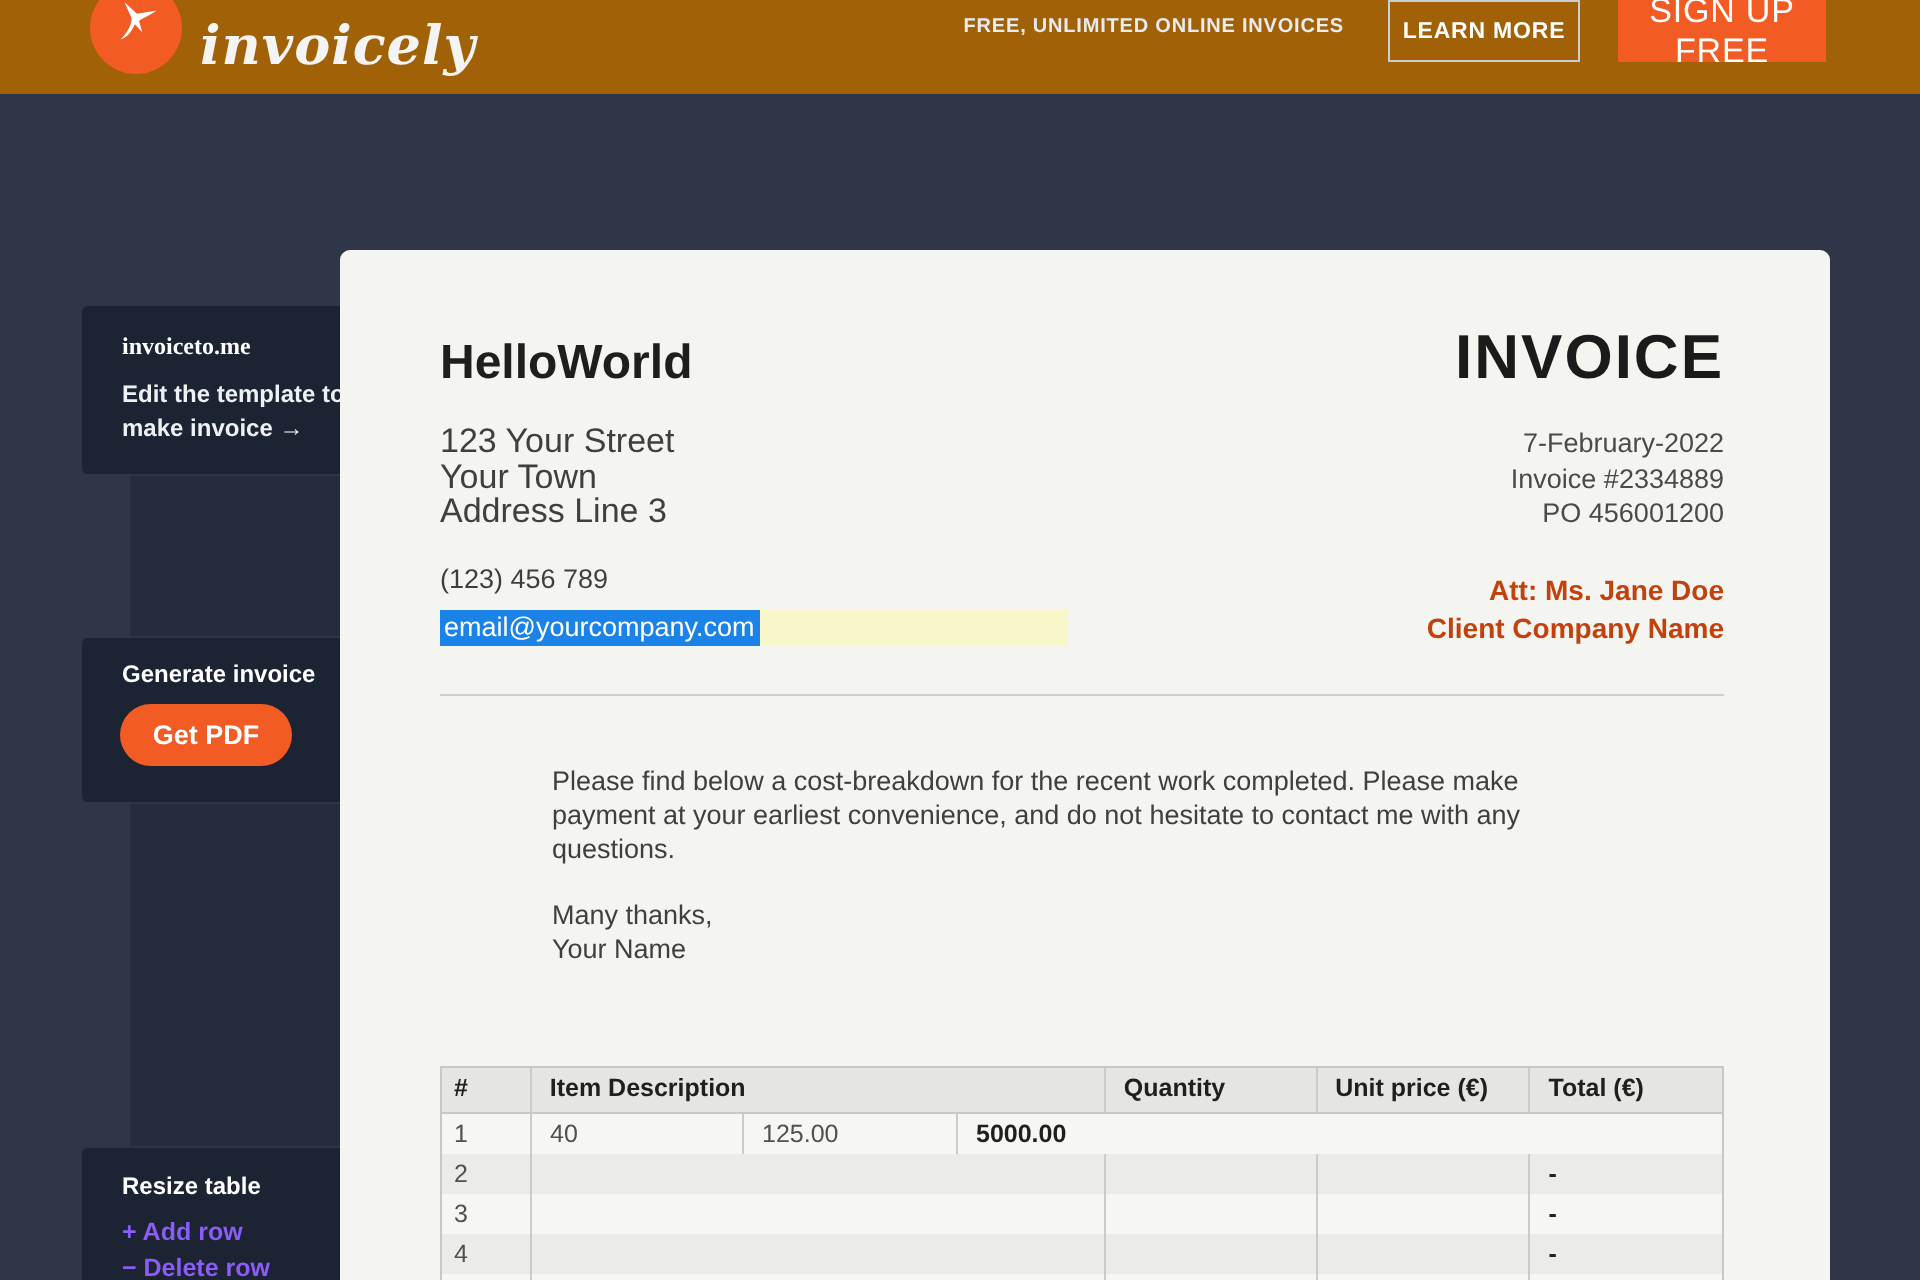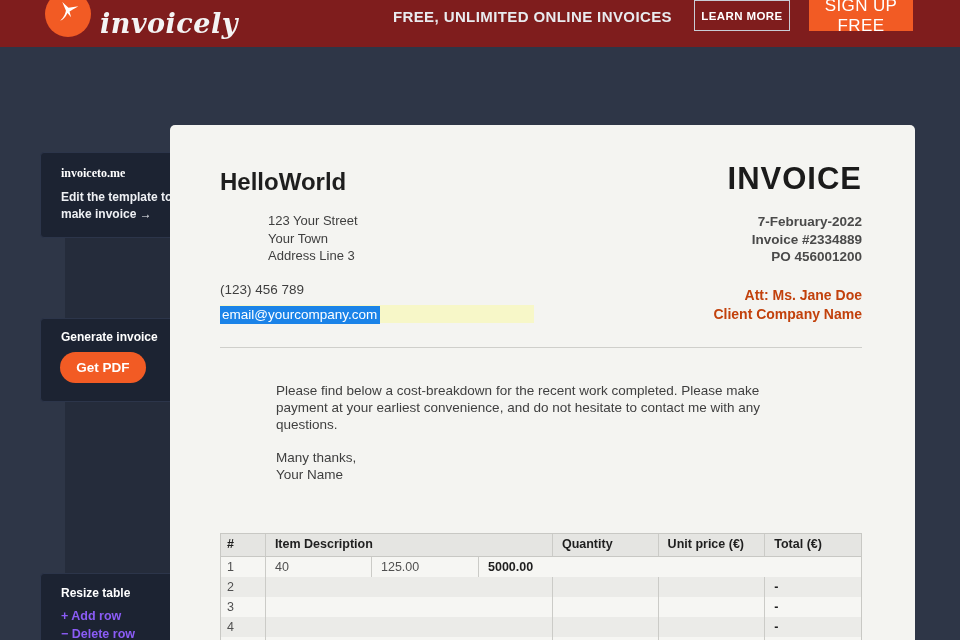--- a/index.html
+++ b/index.html
@@ -1,27 +1,27 @@
 <!DOCTYPE html>
 <html><head>
 <meta charset="utf-8">
 <style>
   * { margin:0; padding:0; box-sizing:border-box; }
   html,body { width:960px; height:640px; }
   body { font-family:"Liberation Sans", sans-serif; background:#2e3647; overflow:hidden; }
   #stage { position:relative; width:960px; height:640px; overflow:hidden; }
 
   
-  .topbar { position:absolute; left:0; top:0; width:960px; height:47px; background:#7f1d1d; z-index:30; }
+  .topbar { position:absolute; left:0; top:0; width:960px; height:47px; background:#a16207; z-index:30; }
   .logo-circle { position:absolute; left:45px; top:-9px; width:46px; height:46px; border-radius:50%;
                  background:#f25b24; display:flex; align-items:center; justify-content:center; overflow:hidden; }
   .wordmark { position:absolute; left:100px; top:2px; height:43px; display:flex; align-items:center;
               font-family:"DejaVu Serif", serif; font-style:italic; font-weight:bold; font-size:27px;
               color:#f4f4f4; letter-spacing:0.5px; }
-  .tagline { position:absolute; right:288px; top:8px; color:#e9ebef; font-size:15px; font-weight:bold; letter-spacing:0.4px; }
+  .tagline { position:absolute; right:288px; top:8px; color:#e9ebef; font-size:10px; font-weight:bold; letter-spacing:0.4px; }
   .btn-learn { position:absolute; right:170px; top:0; width:96px; height:31px; background:transparent;
                border:1px solid #c9cdd6; color:#fff; font-weight:bold; font-size:11.5px; letter-spacing:0.4px;
                display:flex; align-items:center; justify-content:center; cursor:pointer;text-align:center; }
   .btn-signup { position:absolute; right:47px; top:0; width:104px; height:31px; background:#f25b24;
                 border:none; color:#fff; font-weight:normal; font-size:17px; letter-spacing:0.4px;
                 display:flex; align-items:center; justify-content:center; cursor:pointer; }
 
   
   .shadow-strip { position:absolute; left:65px; top:152px; width:105px; height:488px; background:#252c3b; z-index:1; }
 
@@ -35,27 +35,27 @@
   #panel-resize { top:573px; height:90px; }
   .btn-getpdf { position:absolute; left:19px; top:33px; width:86px; height:31px; border:none; border-radius:16px;
                 background:#f25b24; color:#fff; font-family:"Liberation Sans", sans-serif; font-size:13.5px;
                 font-weight:bold; cursor:pointer; }
   .panel-link { position:absolute; left:20px; font-size:12.5px; font-weight:bold; color:#8b5cf6; cursor:pointer; white-space:nowrap; }
 
   
   .paper { position:absolute; left:170px; top:125px; width:745px; height:560px; background:#f4f4f1;
            border-radius:5px 5px 0 0; z-index:10; }
   .company { position:absolute; left:50px; top:43px; font-size:24px; font-weight:bold; color:#1e1e1e; }
-  .addr { position:absolute; left:50px; top:87px; font-size:13px; color:#3f3f3f; line-height:17.5px;margin-left:48px; }
+  .addr { position:absolute; left:50px; top:87px; font-size:17px; color:#3f3f3f; line-height:17.5px; }
   .phone { position:absolute; left:50px; top:157px; font-size:13.5px; color:#3f3f3f; }
   .email-field { position:absolute; left:50px; top:180px; width:314px; height:18px; background:#f7f7c8; }
   .email-sel { display:inline-block; background:#1b83e8; color:#fff; font-size:13.5px; padding:1px 3px 2px 2px; }
   .rule { position:absolute; left:50px; top:222px; width:642px; border-top:1px solid #cfcfcb; }
   .inv-title { position:absolute; right:53px; top:36px; font-size:31px; font-weight:bold; color:#1b1b1b; letter-spacing:1px; }
-  .inv-meta { position:absolute; right:53px; top:88px; text-align:right; font-size:13.5px; color:#4a4a4a; line-height:17.5px;font-weight:bold; }
+  .inv-meta { position:absolute; right:53px; top:88px; text-align:right; font-size:13.5px; color:#4a4a4a; line-height:17.5px; }
   .inv-att { position:absolute; right:53px; top:161px; text-align:right; font-size:14px; font-weight:bold; color:#c2410c; line-height:19px; }
   .letter { position:absolute; left:106px; top:257px; width:534px; font-size:13.5px; color:#3f3f3f; line-height:17px; }
   .letter p { margin-bottom:16px; }
   .letter .no-gap { margin-bottom:0; }
 
   
   .inv-table { position:absolute; left:50px; top:408px; width:642px; border:1px solid #c8c8c4; }
   .tr { display:flex; }
   .tr-head { background:#e5e5e2; height:23px; border-bottom:1px solid #c8c8c4; }
   .tr-head .td { font-weight:bold; color:#1f1f1f; }

